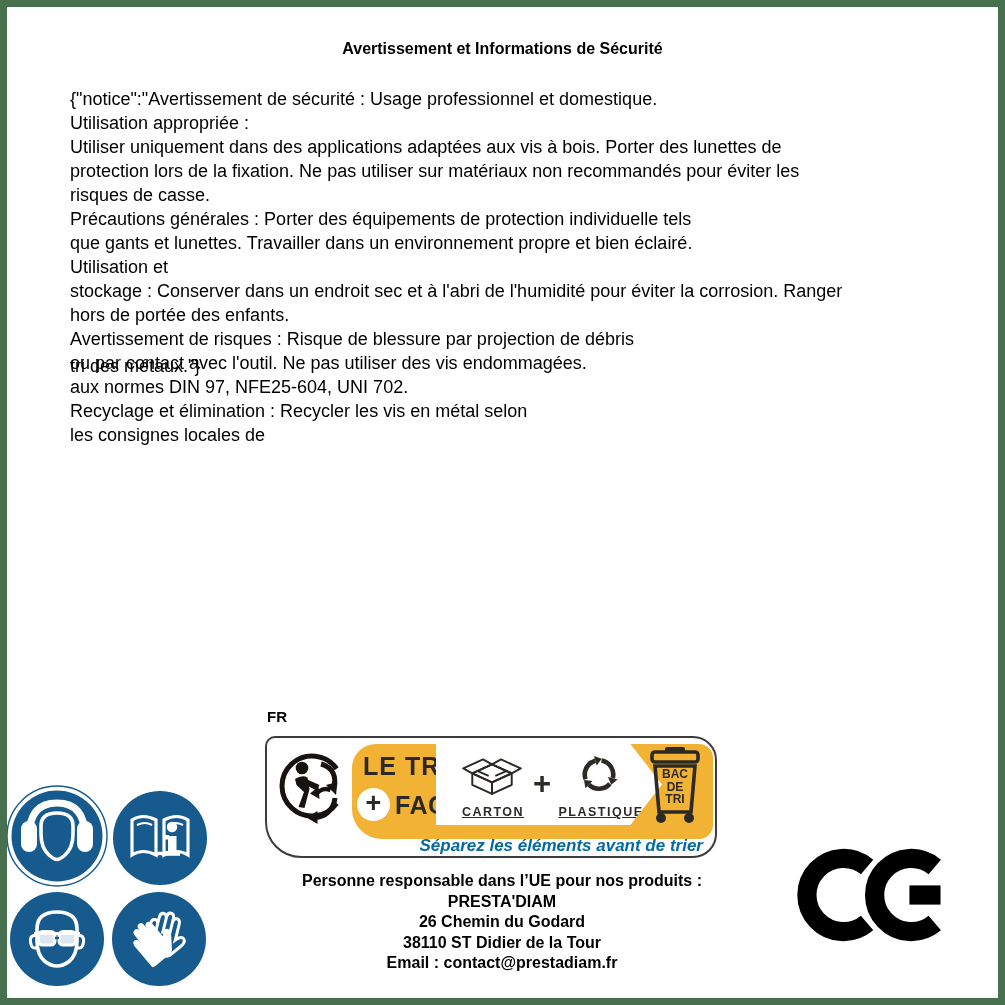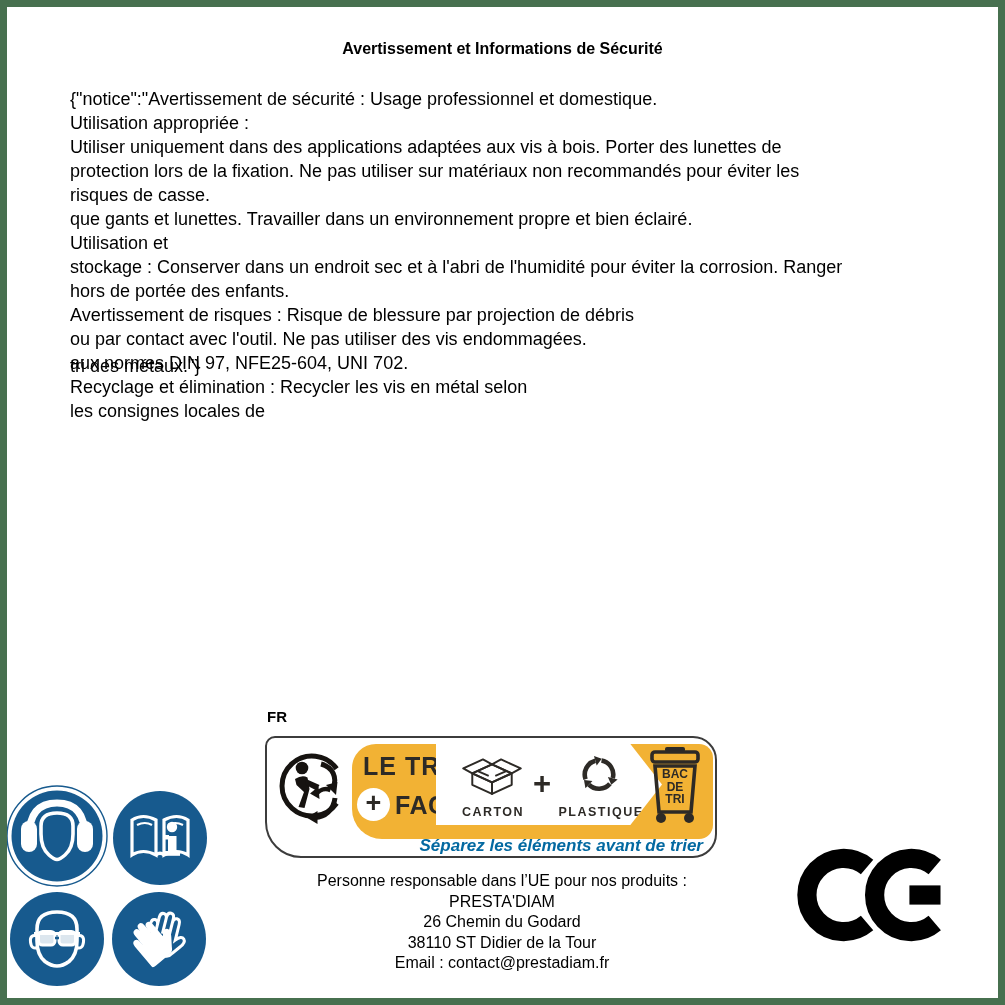--- a/index.html
+++ b/index.html
@@ -23,58 +23,59 @@
   .triman{position:absolute;left:11px;top:9px;width:74px;height:92px;}
   .yellow{position:absolute;left:85px;top:6px;width:361px;height:95px;background:#F2B234;
           border-radius:24px 14px 14px 30px;}
   .letri{position:absolute;left:11px;top:8px;font-size:25px;font-weight:bold;color:#2D2A26;letter-spacing:1px;}
   .plus-badge{position:absolute;left:5px;top:44px;width:33px;height:33px;background:#fff;border-radius:50%;
               color:#2D2A26;font-size:27px;font-weight:bold;text-align:center;line-height:31px;}
   .facile{position:absolute;left:43px;top:47px;font-size:25px;font-weight:bold;color:#2D2A26;letter-spacing:0.5px;}
   .pentagon{position:absolute;left:84px;top:0;width:226px;height:81px;background:#fff;
             clip-path:polygon(0 0,86% 0,100% 50%,86% 100%,0 100%);}
   .carton-icon{position:absolute;left:22px;top:8px;width:68px;height:46px;}
-  .mat-label{position:absolute;font-size:12.5px;font-weight:bold;letter-spacing:1.5px;color:#2D2A26;text-align:center;}
+  .mat-label{position:absolute;font-size:12.5px;font-weight:bold;letter-spacing:1.5px;color:#2D2A26;text-align:center;text-decoration:underline;}
   .carton-label{left:11px;top:61px;width:92px;}
   .plastique-label{left:118px;top:61px;width:94px;}
   .mat-plus{position:absolute;left:97px;top:22px;font-size:31px;font-weight:bold;color:#2D2A26;}
   .plastique-icon{position:absolute;left:134px;top:7px;width:58px;height:47px;}
   .bin{position:absolute;left:296px;top:2px;width:54px;height:79px;text-decoration:underline;}
   .bin svg{position:absolute;inset:0;}
   .bin-text{position:absolute;left:0;top:22px;width:100%;text-align:center;font-weight:bold;
             font-size:12px;line-height:12.5px;color:#2D2A26;}
   .sort-footer{position:absolute;right:12px;top:98px;font-size:17px;font-weight:bold;font-style:italic;color:#0369a1;}
 
   
   .picto{position:absolute;}
   .picto-ear{left:6px;top:785px;width:102px;height:102px;}
   .picto-book{left:110px;top:788px;width:100px;height:100px;}
   .picto-goggles{left:7px;top:889px;width:100px;height:100px;}
   .picto-gloves{left:109px;top:889px;width:100px;height:100px;}
 
   
   .contact{position:absolute;left:240px;top:871px;width:524px;text-align:center;
-           font-size:16px;font-weight:normal;line-height:20.5px;}
+           font-size:16px;font-weight:bold;line-height:20.5px;}
 
   
   .ce{position:absolute;left:796px;top:842px;width:150px;height:106px;}
 </style>
 </head>
 <body>
 
 <div class="page-border"></div>
 
 <div class="title">Avertissement et Informations de Sécurité</div>
 
 <div class="notice">
     <div class="line">{"notice":"Avertissement de sécurité : Usage professionnel et domestique.</div>
     <div class="line">Utilisation appropriée :</div>
     <div class="line">Utiliser uniquement dans des applications adaptées aux vis à bois. Porter des lunettes de</div>
     <div class="line">protection lors de la fixation. Ne pas utiliser sur matériaux non recommandés pour éviter les</div>
     <div class="line">risques de casse.</div>
+    <div class="line">Précautions générales : Porter des équipements de protection individuelle tels</div>
     <div class="line">que gants et lunettes. Travailler dans un environnement propre et bien éclairé.</div>
     <div class="line">Utilisation et</div>
     <div class="line">stockage : Conserver dans un endroit sec et à l'abri de l'humidité pour éviter la corrosion. Ranger</div>
     <div class="line">hors de portée des enfants.</div>
     <div class="line">Avertissement de risques : Risque de blessure par projection de débris</div>
     <div class="line">ou par contact avec l'outil. Ne pas utiliser des vis endommagées.</div>
     <div class="line">aux normes DIN 97, NFE25-604, UNI 702.</div>
     <div class="line">Recyclage et élimination : Recycler les vis en métal selon</div>
     <div class="line">les consignes locales de</div>
   </div>

